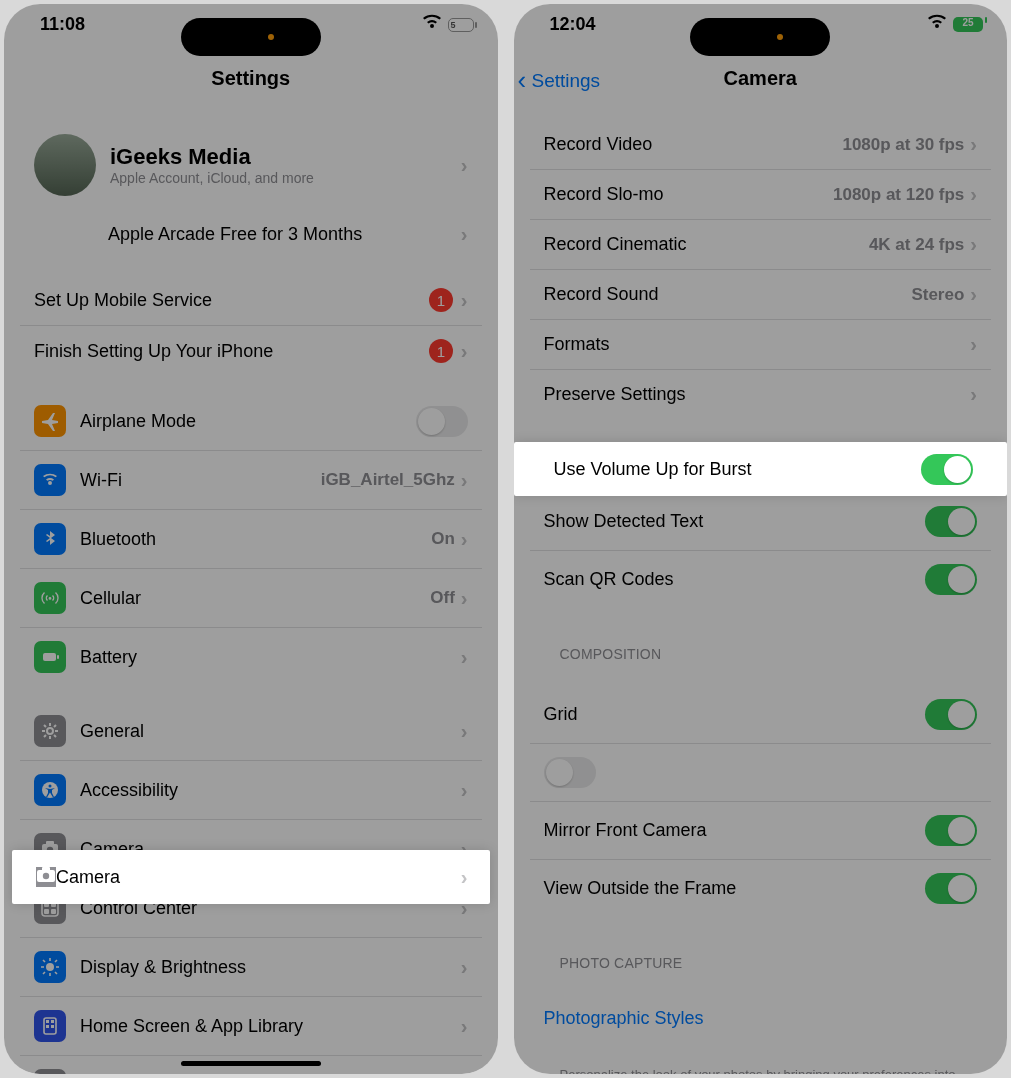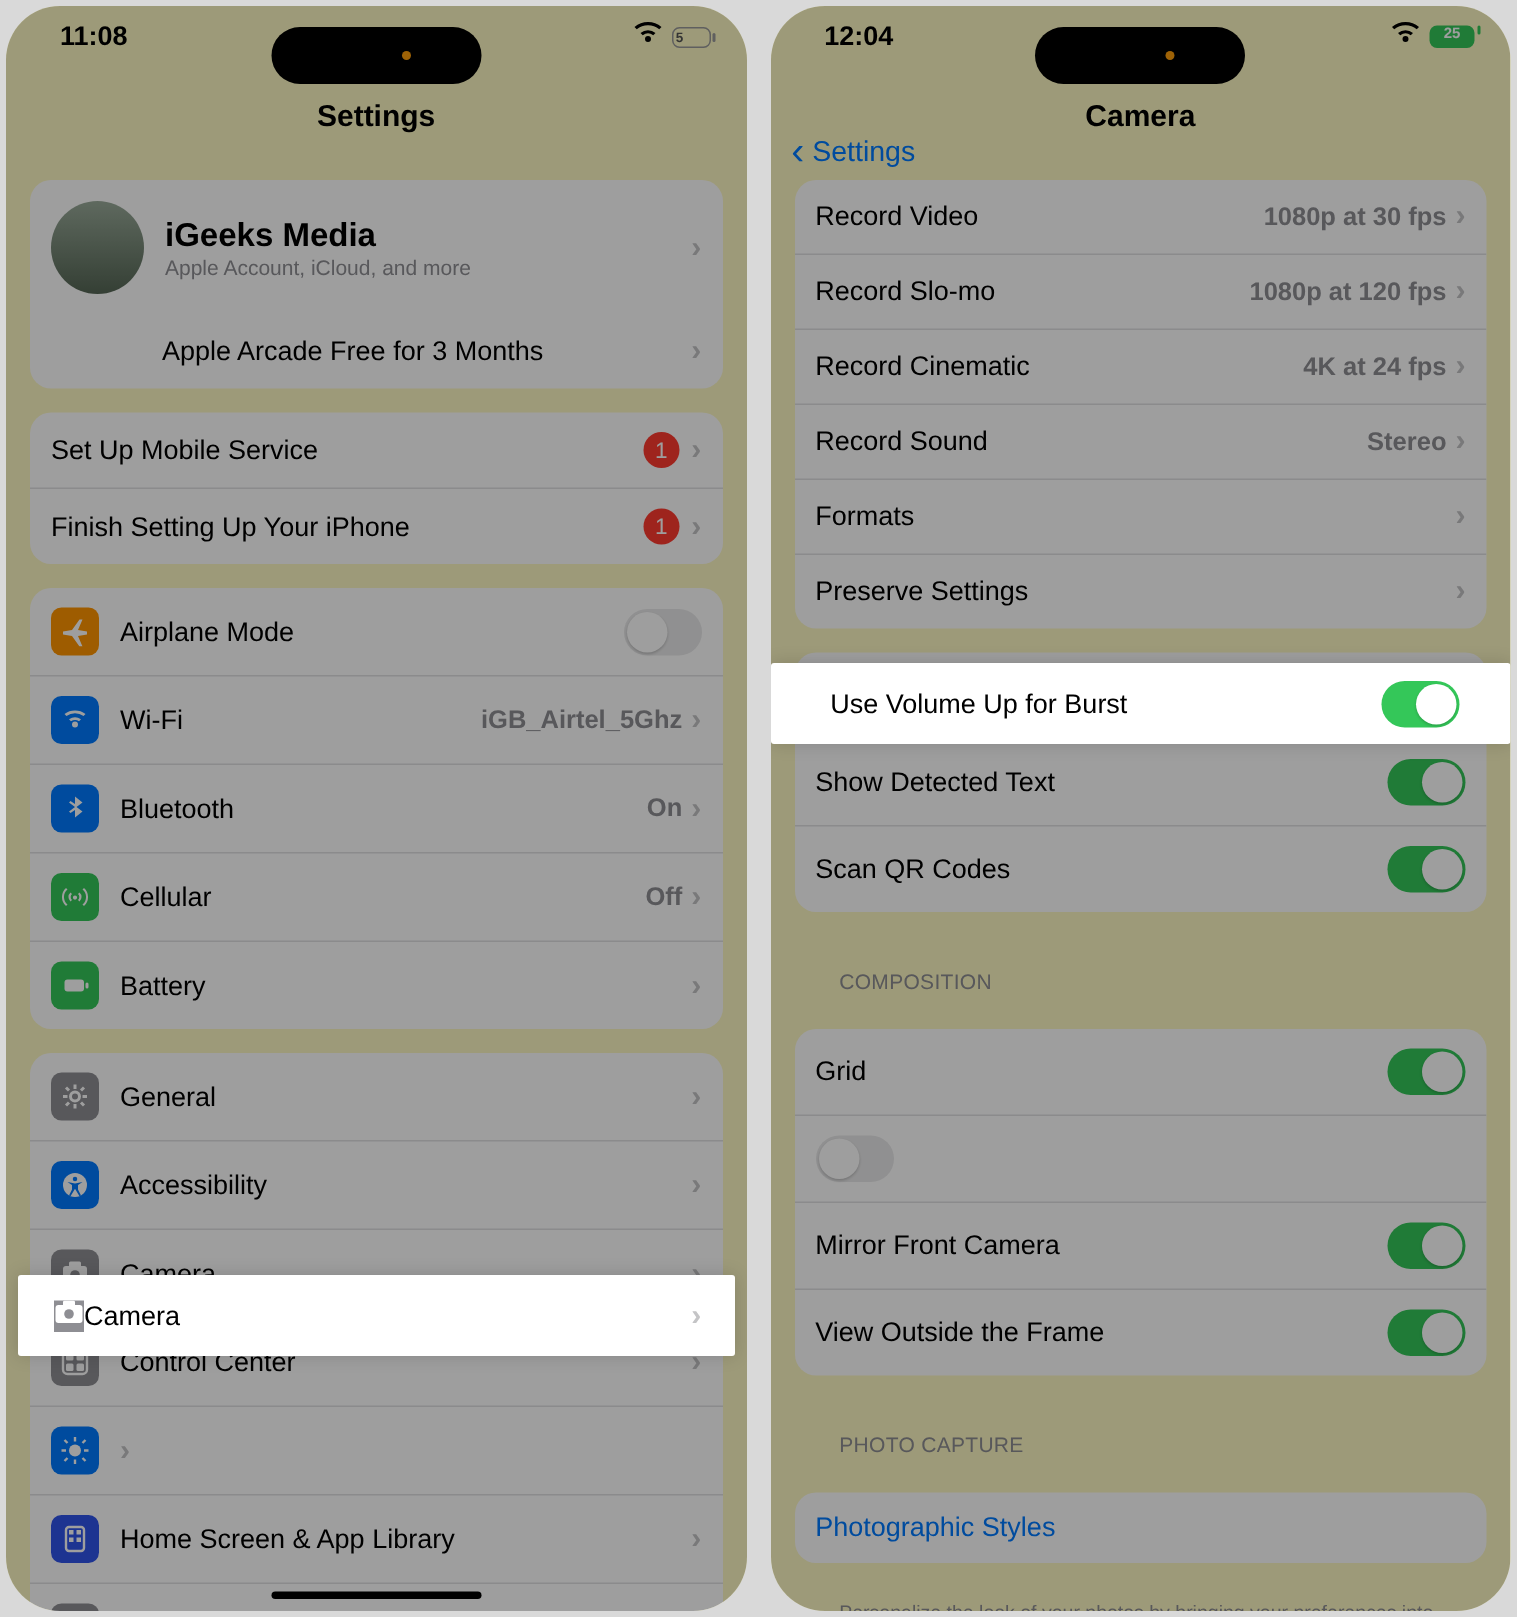--- a/index.html
+++ b/index.html
@@ -8,21 +8,21 @@
   background: #d9d9d9;
   width: 1011px;
   height: 1078px;
   display: flex;
   gap: 16px;
   padding: 4px;
 }
 .phone {
   width: 495px;
   height: 1070px;
-  background: #fef9c3;
+  background: #ffffff;
   border-radius: 36px;
   overflow: hidden;
   position: relative;
 }
 
 .dim::before {
   content: "";
   position: absolute;
   inset: 0;
   background: rgba(0,0,0,.38);
@@ -54,26 +54,25 @@
 .status-icons { display: flex; gap: 6px; align-items: center; }
 .nav-bar {
   text-align: center;
   padding: 28px 0 14px;
   font-weight: 700;
   font-size: 20px;
   position: relative;
 }
 .back {
   position: absolute;
-  left: 14px;
+  left: 4px;
   top: 26px;
   color: #007aff;
   font-size: 19px;
   font-weight: 500;
-  margin-top: 20px;
 }
 .content { padding: 0 16px; }
 .group {
   background: #fff;
   border-radius: 14px;
   margin: 16px 0;
   overflow: hidden;
 }
 .row {
   display: flex;
@@ -273,20 +272,21 @@
       <span class="label">Control Center</span>
       <span class="chev">›</span>
     </div>
         <div class="row">
       <div class="icon-box" style="background:#007aff">
             <svg width="20" height="20" viewBox="0 0 20 20">
               <circle cx="10" cy="10" r="4" fill="#fff"></circle>
               <path d="M10 1v3M10 16v3M1 10h3M16 10h3M3 3l2 2M15 15l2 2M17 3l-2 2M5 15l-2 2" stroke="#fff" stroke-width="1.6"></path>
             </svg>
           </div>
+      <span class="label">Display &amp; Brightness</span>
       <span class="chev">›</span>
     </div>
         <div class="row">
       <div class="icon-box" style="background:#2f54eb">
             <svg width="20" height="20" viewBox="0 0 20 20">
               <rect x="4" y="2" width="12" height="16" rx="2" fill="none" stroke="#fff" stroke-width="1.6"></rect>
               <rect x="6" y="4" width="3" height="3" fill="#fff"></rect>
               <rect x="11" y="4" width="3" height="3" fill="#fff"></rect>
               <rect x="6" y="9" width="3" height="3" fill="#fff"></rect>
               <rect x="11" y="9" width="3" height="3" fill="#fff"></rect>

